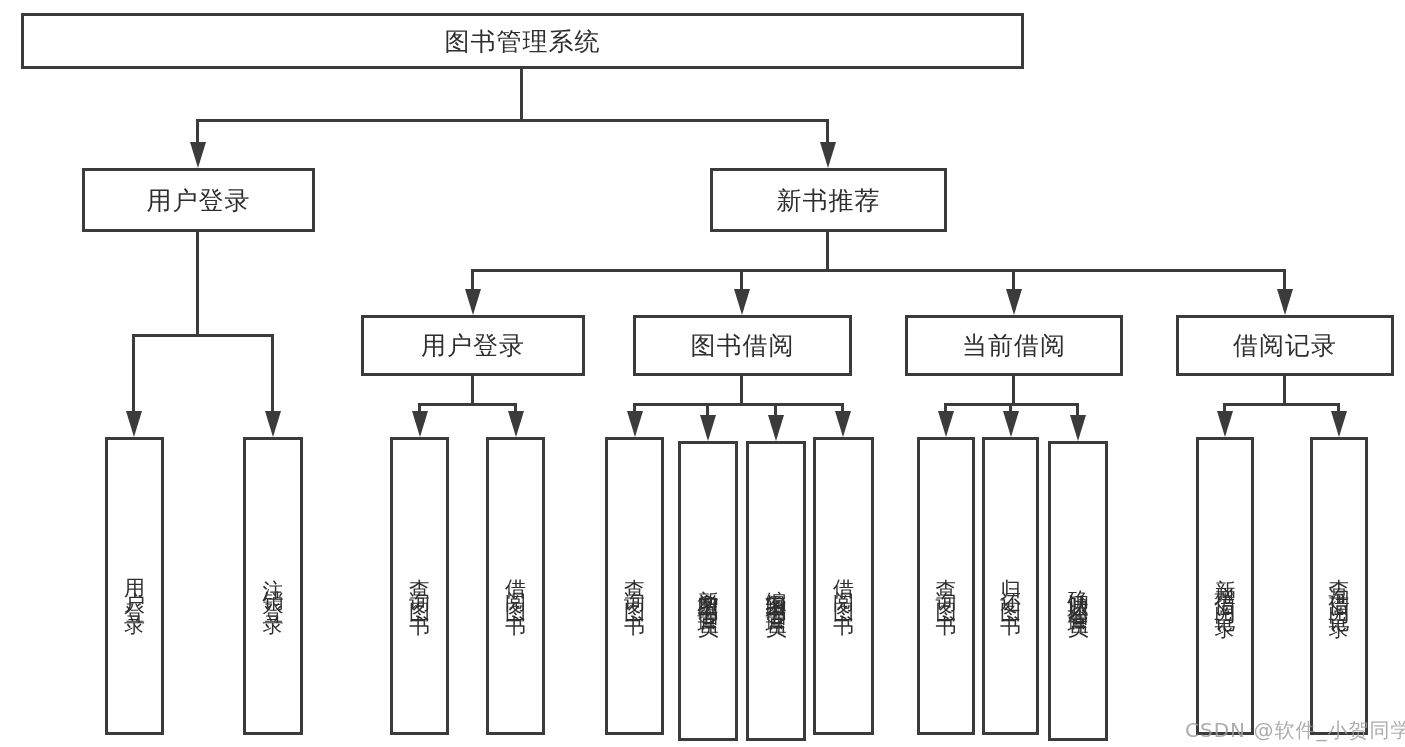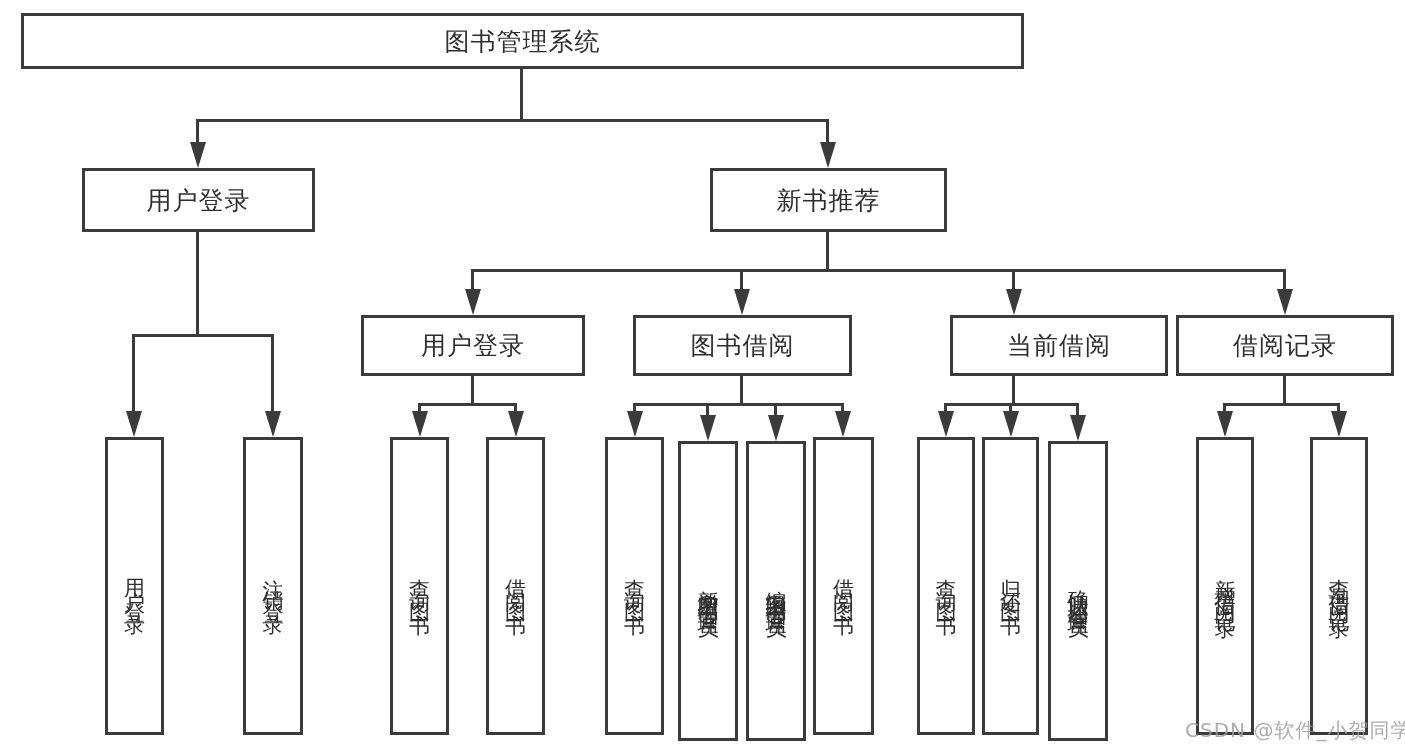--- a/index.html
+++ b/index.html
@@ -85,21 +85,21 @@
   <div class="arrow" style="left:1006px; top:289px;"></div>
   <div class="vline" style="left:1283px; top:269px; height:22px;"></div>
   <div class="arrow" style="left:1277px; top:289px;"></div>
 
   <div class="box h" style="left:361px;  top:315px; width:224px; height:61px;">
     <span>用户登录</span>
   </div>
   <div class="box h" style="left:633px;  top:315px; width:219px; height:61px;">
     <span>图书借阅</span>
   </div>
-  <div class="box h" style="left:950px;  top:315px; width:218px; height:61px;">
+  <div class="box h" style="left:905px;  top:315px; width:218px; height:61px;">
     <span>当前借阅</span>
   </div>
   <div class="box h" style="left:1176px; top:315px; width:218px; height:61px;">
     <span>借阅记录</span>
   </div>
 
   <div class="vline" style="left:471px; top:376px; height:30px;"></div>
   <div class="hline" style="left:418px; top:403px; width:99px;"></div>
   <div class="vline" style="left:418px; top:403px; height:10px;"></div>
   <div class="arrow" style="left:412px; top:411px;"></div>

